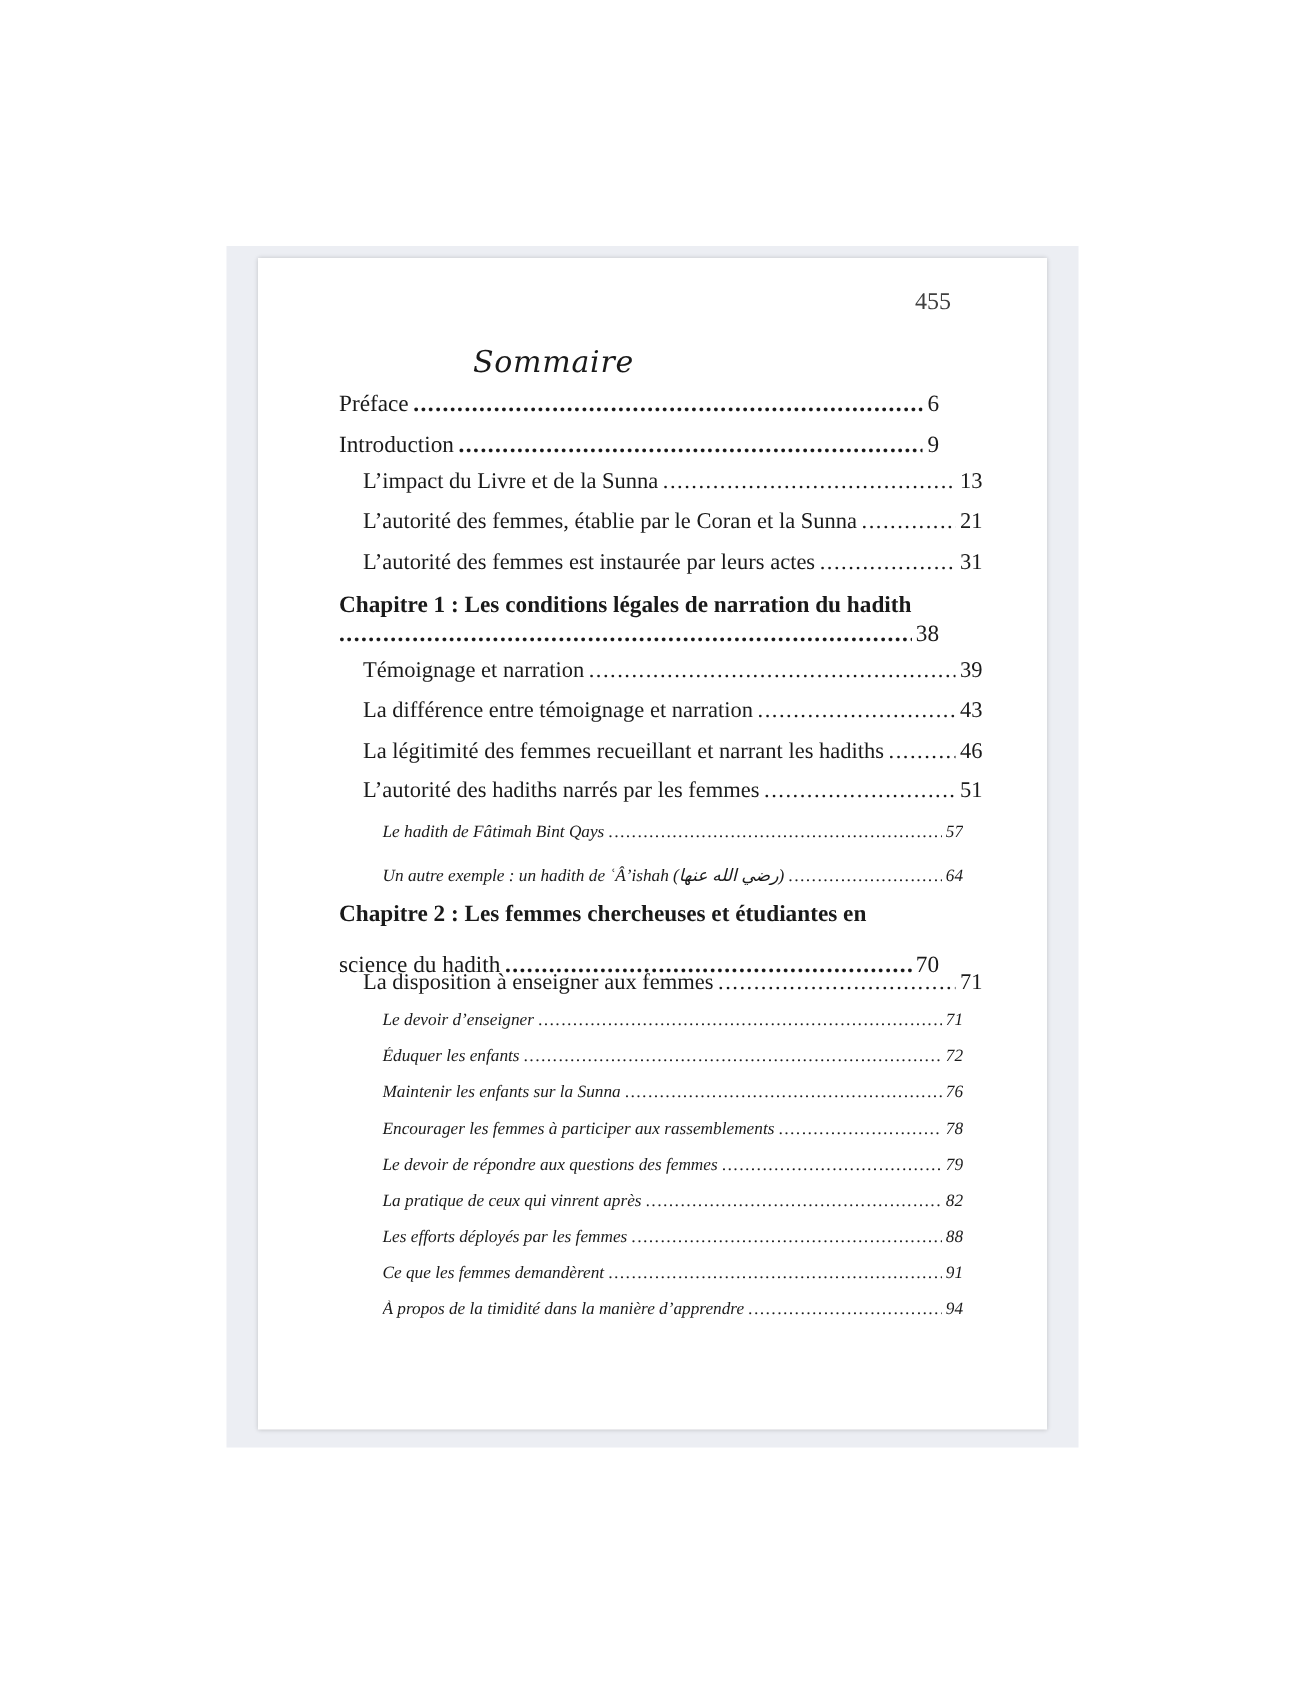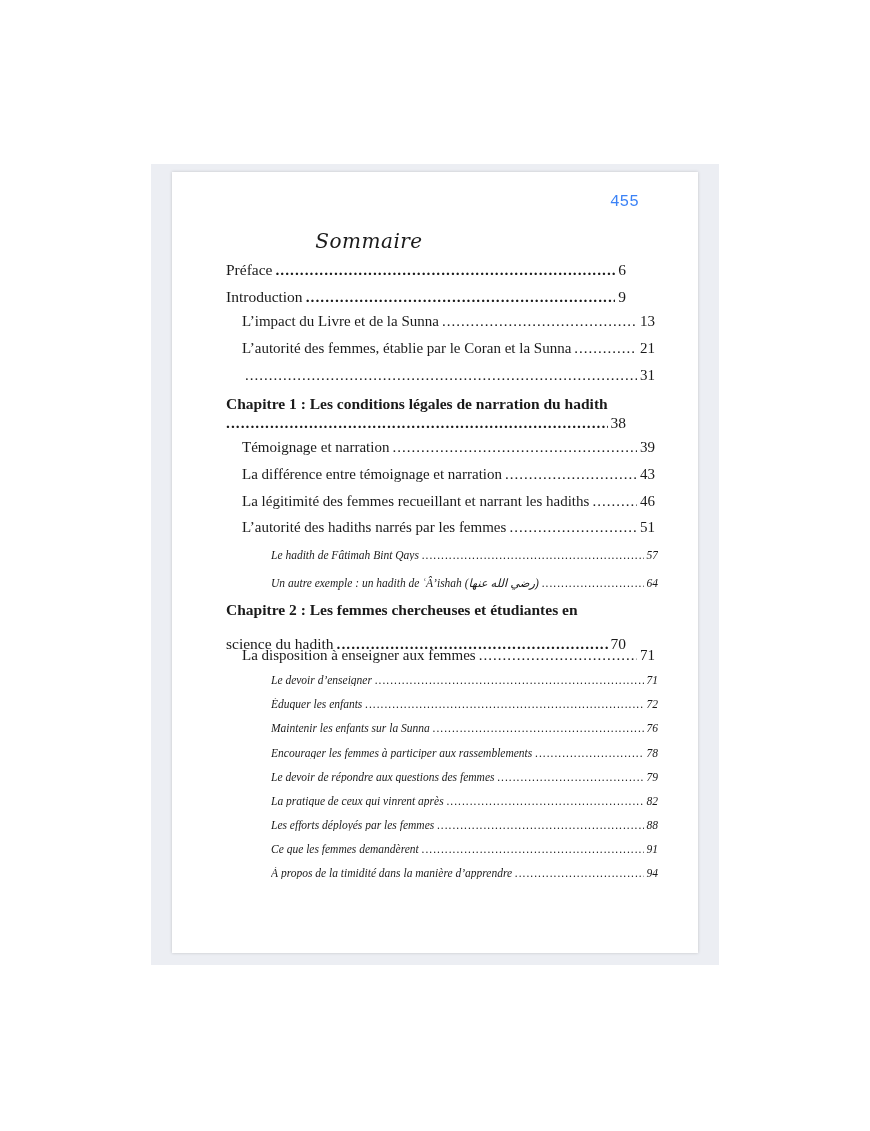--- a/index.html
+++ b/index.html
@@ -2,31 +2,31 @@
 <html><head>
 <meta charset="utf-8">
 <style>
   html, body { margin:0; padding:0; }
   body { width:870px; height:1131px; background:#ffffff; position:relative; overflow:hidden;
          font-family:"Liberation Serif", "DejaVu Serif", serif; color:#1a1a1a; }
   .frame { position:absolute; left:151px; top:164px; width:568px; height:801px;
            background:#eceef3; }
   .page { position:absolute; left:172px; top:172px; width:526px; height:781px;
           background:#ffffff; box-shadow:0 0 3px rgba(0,0,0,0.18); }
-  .pnum { position:absolute; left:610px; top:193px; font-size:16px; color:#3b82f6;font-family:Liberation Mono, monospace; }
+  .pnum { position:absolute; left:610px; top:193px; font-size:16px; color:#404040; }
   .title { position:absolute; left:0; width:738px; top:229px; text-align:center;
            font-style:italic; font-size:20px; font-family:"DejaVu Serif", serif; letter-spacing:0.5px; }
   .entry { position:absolute; display:flex; align-items:baseline; white-space:nowrap; overflow:hidden; }
   .entry .lbl { flex:0 0 auto; }
   .entry .dots { flex:1 1 auto; overflow:hidden; white-space:nowrap; margin:0 3px; letter-spacing:1px; }
   .entry .dots::after { content:"....................................................................................................................................................................................................................................."; }
   .entry .num { flex:0 0 auto; }
   .lvl0 { left:226px; width:400px; font-weight:normal; font-size:15.5px; }
   .lvl1 { left:242px; width:413px; font-size:15px; }
-  .lvl2 { left:271px; width:387px; font-style:italic; font-size:11.5px; }
+  .lvl2 { left:255px; width:387px; font-style:italic; font-size:11.5px; }
   .lvl0 .dots { font-weight:bold; }
   .wrap-line { position:absolute; left:226px; font-weight:bold; font-size:15.5px; white-space:nowrap; }
 </style>
 </head>
 <body>
 
 <div class="frame"></div>
 <div class="page"></div>
 
 <div class="pnum">455</div>
@@ -47,20 +47,21 @@
   <span class="lbl">L’impact du Livre et de la Sunna</span>
     <span class="dots"></span>
     <span class="num">13</span>
 </div>
 <div class="entry lvl1" style="top:340px">
   <span class="lbl">L’autorité des femmes, établie par le Coran et la Sunna</span>
     <span class="dots"></span>
     <span class="num">21</span>
 </div>
 <div class="entry lvl1" style="top:367px">
+  <span class="lbl">L’autorité des femmes est instaurée par leurs actes</span>
     <span class="dots"></span>
     <span class="num">31</span>
 </div>
 
 <div class="wrap-line" style="top:395px">Chapitre 1 : Les conditions légales de narration du hadith</div>
 <div class="entry lvl0" style="top:414px">
   <span class="dots" style="margin-left:0"></span>
     <span class="num">38</span>
 </div>
 

